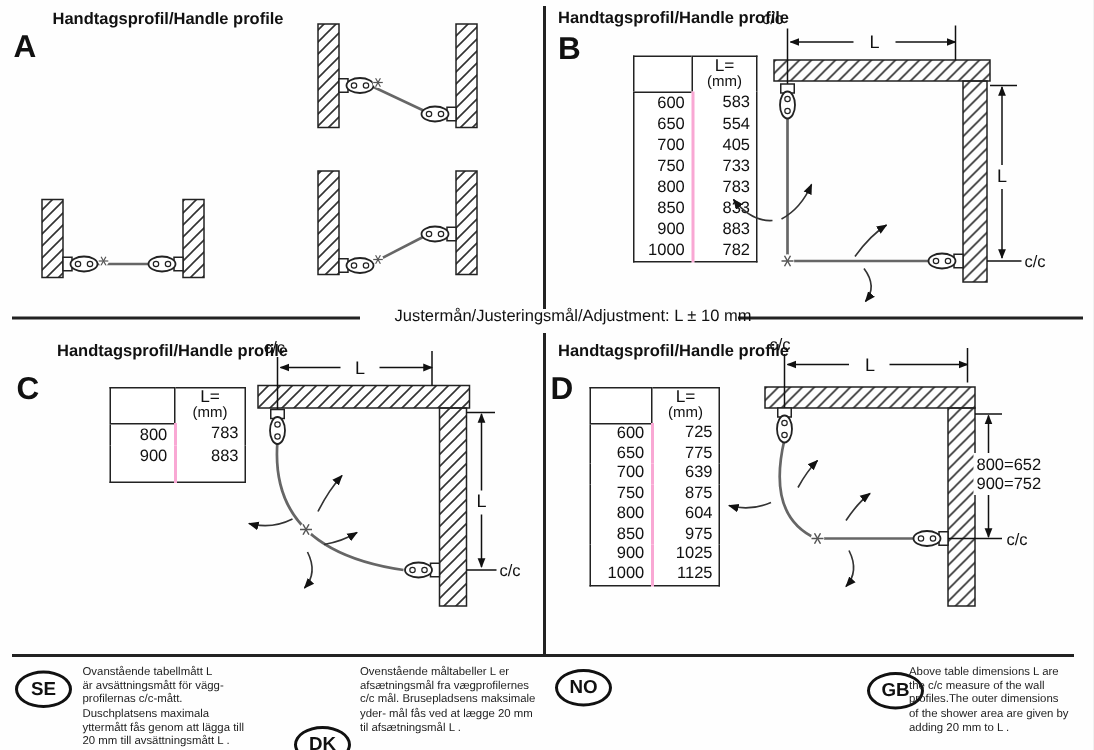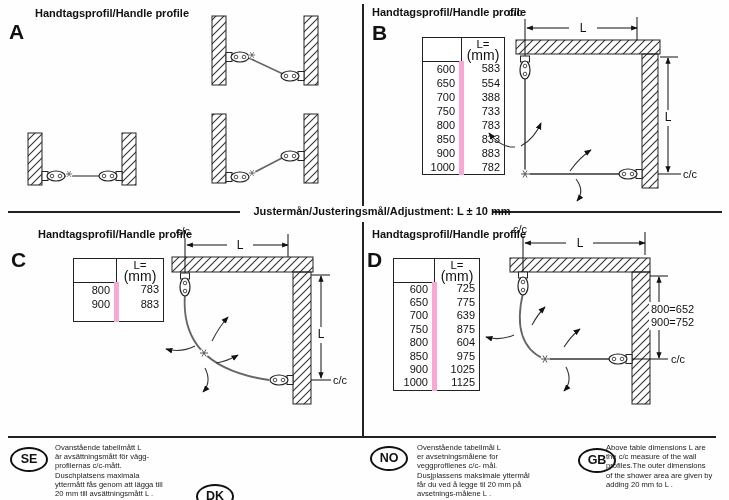--- a/index.html
+++ b/index.html
@@ -8,29 +8,29 @@
   .abs{position:absolute;}
   .sec-title{font-size:11px;font-weight:bold;line-height:14px;white-space:nowrap;}
   .sec-letter{font-size:21px;font-weight:bold;}
   
   .dim-table{border-collapse:collapse;background:#fff;border:1.3px solid #222;
              font-size:11px;table-layout:fixed;}
   .dim-table th,.dim-table td{padding:0 4px;margin:0;font-weight:normal;}
   .dim-table th.c1{width:30px;border-bottom:1px solid #222;border-right:1px solid #222;}
   .dim-table th.c2{width:34px;text-align:center;vertical-align:bottom;padding-bottom:1px;}
   .dim-table .leq{display:block;font-size:11.5px;line-height:12px;}
-  .dim-table .mm{display:block;font-size:14px;line-height:10px;}
+  .dim-table .mm{display:block;font-size:10px;line-height:10px;}
   .dim-table td{text-align:right;line-height:14px;}
-  .dim-table td:first-child{border-right:5px solid #f9a8d4;margin-left:12px;}
+  .dim-table td:first-child{border-right:2px solid #f9a8d4;margin-left:12px;}
   .qd .dim-table td{line-height:13.4px;}
   .qc .dim-table tr:last-child td{padding-bottom:10px;}
   
   .vline{width:1.5px;background:#222;}
   .hline{height:1.5px;background:#222;}
-  .mid-text{left:0;right:0;top:205px;text-align:center;font-size:11px;font-weight:bold;padding-left:35px;}
+  .mid-text{left:0;right:0;top:205px;text-align:center;font-size:11px;font-weight:normal;padding-left:35px;}
   
   .badge{display:inline-block;width:34px;height:21px;border:2px solid #111;border-radius:50%;
          text-align:center;line-height:21px;font-weight:bold;font-size:12.5px;background:#fff;}
   .note-text{font-size:7.6px;line-height:9.2px;white-space:pre-line;color:#222;width:150px;}
   svg text{font-family:"Liberation Sans","DejaVu Sans",sans-serif;fill:#111;}
 </style>
 </head>
 <body>
 
 <div class="page">
@@ -102,21 +102,21 @@
         <tr>
           <td>600</td>
           <td>583</td>
         </tr>
         <tr>
           <td>650</td>
           <td>554</td>
         </tr>
         <tr>
           <td>700</td>
-          <td>388</td>
+          <td>405</td>
         </tr>
         <tr>
           <td>750</td>
           <td>733</td>
         </tr>
         <tr>
           <td>800</td>
           <td>783</td>
         </tr>
         <tr>
@@ -389,30 +389,29 @@
   <div class="abs note-text" style="left:55px;top:443px;width:130px;">Ovanstående tabellmått L
 är avsättningsmått för vägg-
 profilernas c/c-mått.
 Duschplatsens maximala
 yttermått fås genom att lägga till
 20 mm till avsättningsmått L .</div>
 
   <div class="abs" style="left:196px;top:464px;margin-top:20px;">
     <span class="badge">DK</span>
   </div>
+  <div class="abs note-text" style="left:240px;top:443px;width:140px;">Ovenstående måltabeller L er
+afsætningsmål fra vægprofilernes
+c/c mål. Brusepladsens maksimale
+yder- mål fås ved at lægge 20 mm
+til afsætningsmål L .</div>
 
   <div class="abs" style="left:370px;top:446px;">
     <span class="badge">NO</span>
   </div>
-  <div class="abs note-text" style="left:417px;top:443px;width:140px;">Ovenstående tabellmål L
-er avsetningsmålene for
-veggprofilenes c/c- mål.
-Dusjplassens maksimale yttermål
-får du ved å legge til 20 mm på
-avsetnings-målene L .</div>
 
   <div class="abs" style="left:578px;top:448px;">
     <span class="badge">GB</span>
   </div>
   <div class="abs note-text" style="left:606px;top:443px;width:125px;">Above table dimensions L are
 the c/c measure of the wall
 profiles.The outer dimensions
 of the shower area are given by
 adding 20 mm to L .</div>
 

